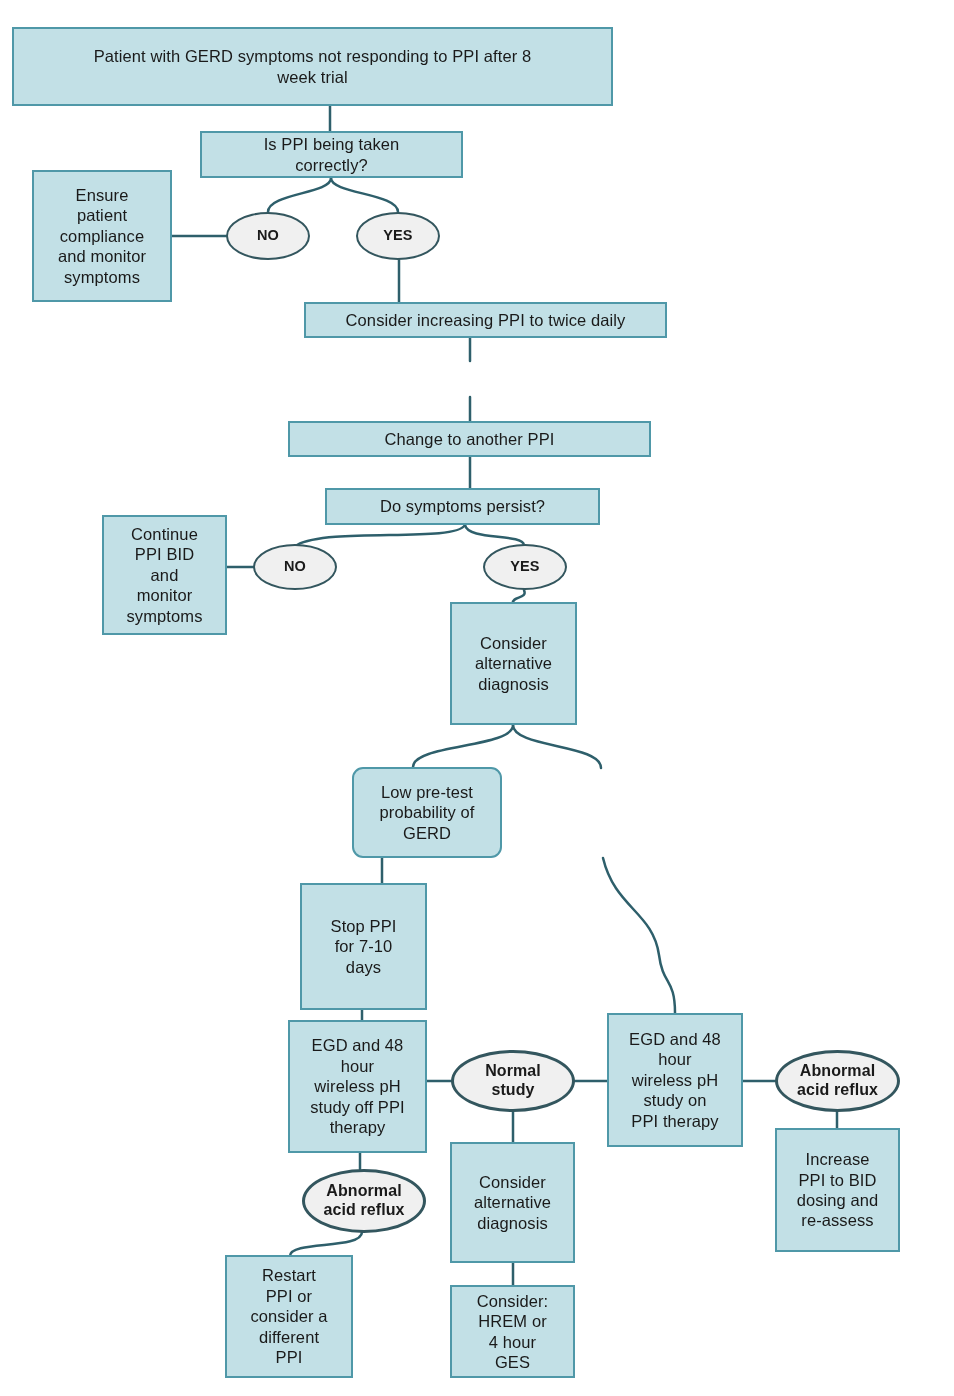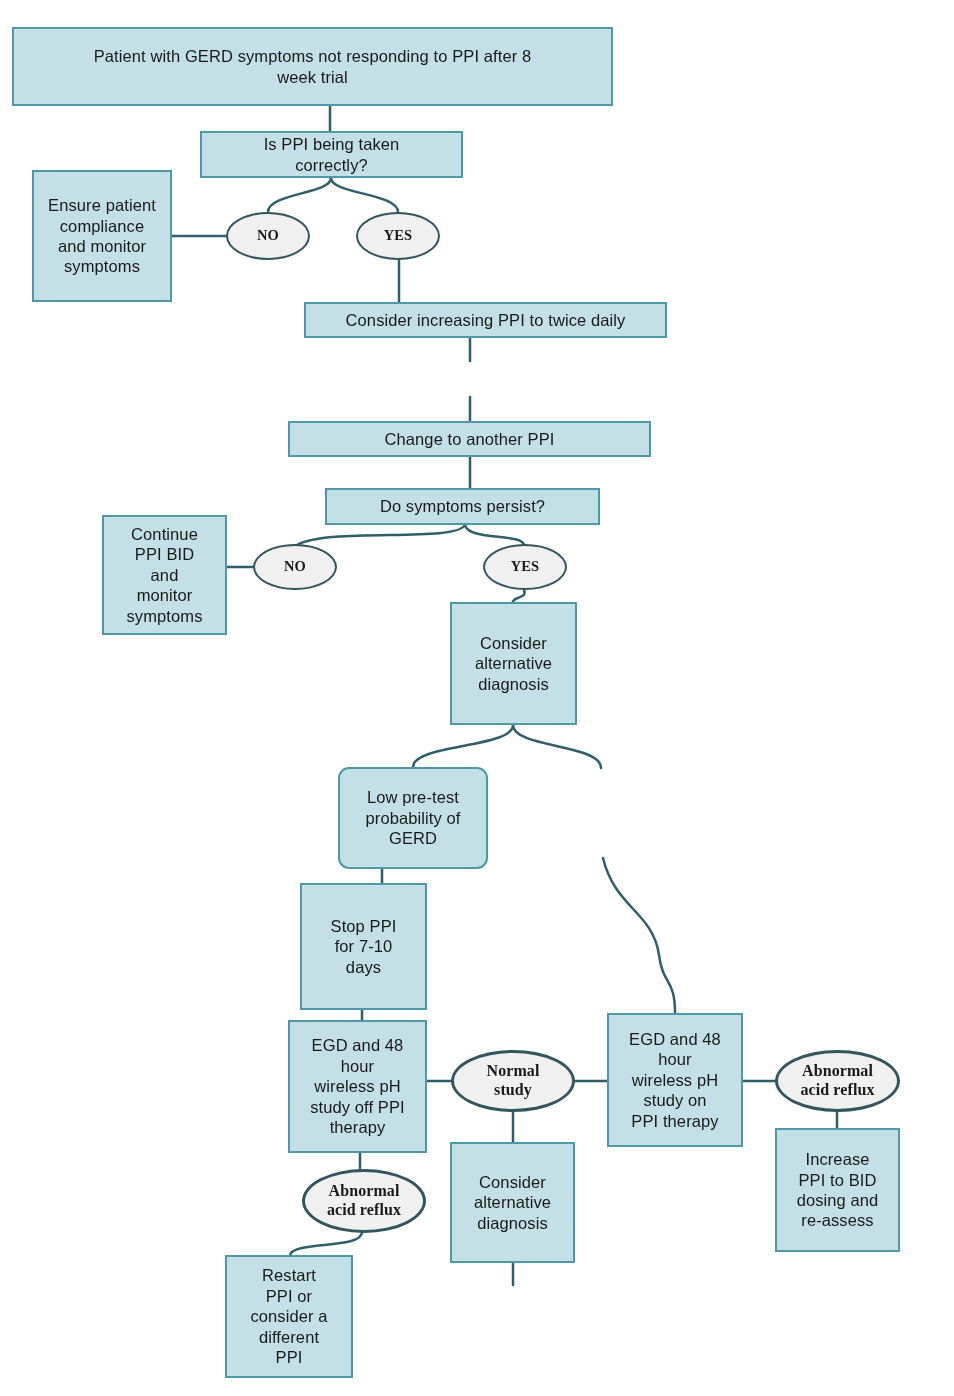--- a/index.html
+++ b/index.html
@@ -31,21 +31,21 @@
     border:2px solid var(--box-border);
     font-size:16.5px;line-height:1.24;
     letter-spacing:.1px;
   }
   .rounded{border-radius:11px;}
   .ellipse{
     border-radius:50%;
     background:var(--ellipse-fill);
     border:2.5px solid var(--ellipse-border);
     font-weight:bold;
-    font-size:14.5px;line-height:1.18;font-family:Liberation Serif, serif;
+    font-size:14.5px;line-height:1.18;
   }
   .ellipse.big{border-width:3px;font-size:16px;}
 </style>
 </head>
 <body>
 
 <div class="stage">
 
   <svg class="edges" width="954" height="1396" viewBox="0 0 954 1396" aria-hidden="true">
     <path d="M330,106 L330,131"></path>
@@ -72,56 +72,57 @@
     <path d="M360,1153 L360,1169"></path>
     <path d="M362,1232 C362,1250 290,1240 290,1256"></path>
     <path d="M513,1112 L513,1142"></path>
     <path d="M513,1263 L513,1285"></path>
   </svg>
 
   <div class="node" style="left:12px;top:27px;width:601px;height:79px;padding:0 65px;">Patient with GERD symptoms not responding to PPI after 8 week trial</div>
 
   <div class="node" style="left:200px;top:131px;width:263px;height:47px;padding:0 45px;">Is PPI being taken correctly?</div>
 
-  <div class="node" style="left:32px;top:170px;width:140px;height:132px;padding:0 10px;">Ensure patient compliance and monitor symptoms</div>
+  <div class="node" style="left:32px;top:170px;width:140px;height:132px;padding:0 20px;">Ensure patient compliance and monitor symptoms</div>
 
   <div class="node ellipse" style="left:226px;top:212px;width:84px;height:48px;">NO</div>
 
   <div class="node ellipse" style="left:356px;top:212px;width:84px;height:48px;">YES</div>
 
   <div class="node" style="left:304px;top:302px;width:363px;height:36px;">Consider increasing PPI to twice daily</div>
 
 
   <div class="node" style="left:288px;top:421px;width:363px;height:36px;">Change to another PPI</div>
 
   <div class="node" style="left:325px;top:488px;width:275px;height:37px;">Do symptoms persist?</div>
 
   <div class="node" style="left:102px;top:507px;width:125px;height:120px;padding:0 17px;margin-top:8px;">Continue PPI BID and monitor symptoms</div>
 
   <div class="node ellipse" style="left:253px;top:544px;width:84px;height:46px;">NO</div>
 
   <div class="node ellipse" style="left:483px;top:544px;width:84px;height:46px;">YES</div>
 
   <div class="node" style="left:450px;top:602px;width:127px;height:123px;padding:0 12px;">Consider alternative diagnosis</div>
 
-  <div class="node rounded" style="left:338px;top:767px;width:150px;height:102px;padding:8px 12px;">Low pre-test probability of GERD</div>
+  <div class="node rounded" style="left:352px;top:767px;width:150px;height:91px;padding:8px 12px;">Low pre-test probability of GERD</div>
 
 
   <div class="node" style="left:300px;top:883px;width:127px;height:127px;padding:16px 17px;">Stop PPI for 7-10 days</div>
 
   <div class="node" style="left:288px;top:1020px;width:139px;height:133px;padding:4px 19px;">EGD and 48 hour wireless pH study off PPI therapy</div>
 
   <div class="node ellipse big" style="left:451px;top:1050px;width:124px;height:62px;padding:0 20px;">Normal study</div>
 
   <div class="node" style="left:607px;top:1013px;width:136px;height:134px;padding:12px 20px;">EGD and 48 hour wireless pH study on PPI therapy</div>
 
   <div class="node ellipse big" style="left:302px;top:1169px;width:124px;height:64px;padding:0 18px;">Abnormal acid reflux</div>
 
   <div class="node ellipse big" style="left:775px;top:1050px;width:125px;height:62px;padding:0 18px;">Abnormal acid reflux</div>
 
   <div class="node" style="left:225px;top:1255px;width:128px;height:123px;padding:0 21px;">Restart PPI or consider a different PPI</div>
 
   <div class="node" style="left:450px;top:1142px;width:125px;height:121px;padding:0 12px;">Consider alternative diagnosis</div>
 
+  <div class="node" style="left:450px;top:1285px;width:125px;height:93px;padding:0 20px;">Consider: HREM or 4 hour GES</div>
 
   <div class="node" style="left:775px;top:1128px;width:125px;height:124px;padding:0 15px;">Increase PPI to BID dosing and re-assess</div>
 
 </div>
 
 </body></html>

